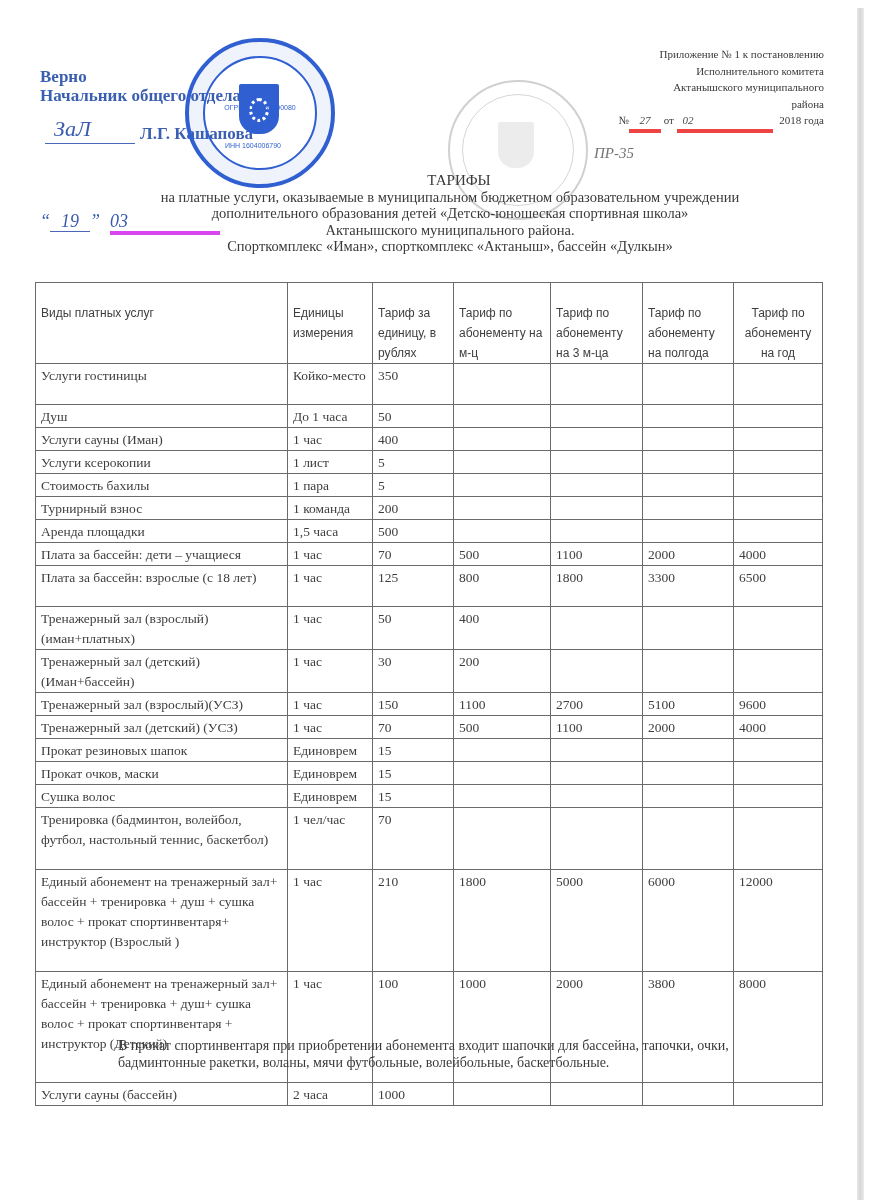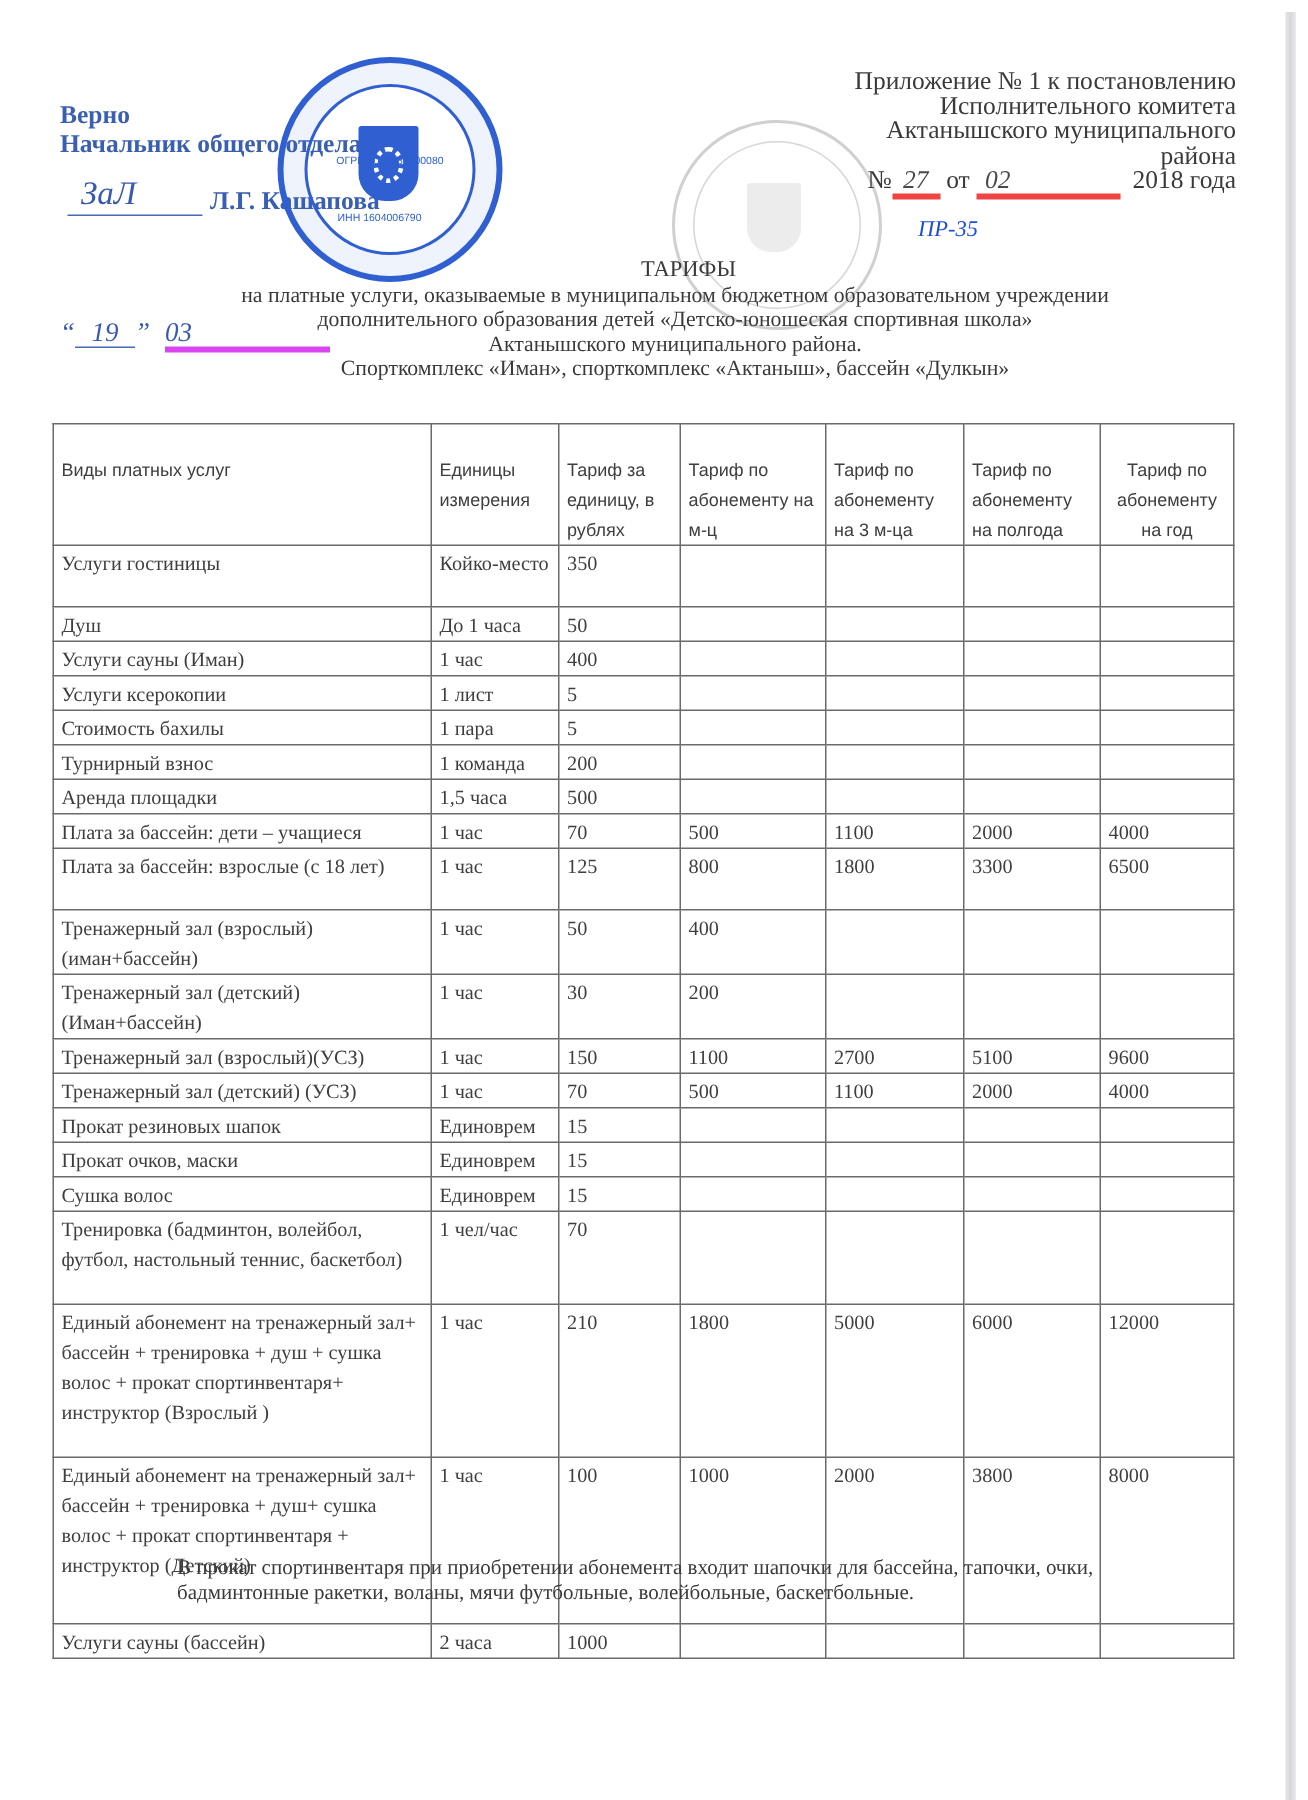--- a/index.html
+++ b/index.html
@@ -67,28 +67,28 @@
     position: absolute; left: 12px; top: 12px; right: 12px; bottom: 12px; border-radius: 50%;
     border: 1px solid rgba(120,120,120,0.3);
   }
   .stamp2 .emblem {
     position: absolute; left: 48px; top: 40px; width: 36px; height: 46px; border-radius: 2px 2px 16px 16px;
     background: rgba(150,150,150,0.18);
   }
 
   .appendix {
     position: absolute; right: 48px; top: 46px; text-align: right;
-    font-size: 17px; line-height: 16.5px; color: #3a3a3a;
+    font-size: 11px; line-height: 16.5px; color: #3a3a3a;
   }
   .appendix .num-line { white-space: nowrap; }
   .appendix .hand { font-style: italic; color: #4a4a4a; display: inline-block; border-bottom: 4px solid #ef4444; }
   .appendix .h1 { width: 32px; text-align: center; }
   .appendix .h2 { width: 90px; text-align: left; padding-left: 6px; margin-right: 4px;}
   .reg-note {
-    position: absolute; left: 612px; top: 145px; font-style: italic; font-size: 15px; color: #1d4ed8;
+    position: absolute; left: 594px; top: 145px; font-style: italic; font-size: 15px; color: #737373;
   }
 
   .title-block {
     position: absolute; left: 100px; top: 172px; width: 700px; text-align: center;
     font-size: 14.5px; line-height: 16.5px; color: #3a3a3a;
   }
   .title-block .main-title { font-size: 15px; margin-left: 18px; }
 
   table.tariffs {
     position: absolute; left: 35px; top: 282px; border-collapse: collapse; table-layout: fixed;
@@ -253,21 +253,21 @@
       <tr style="height: 41px;">
         <td>Плата за бассейн: взрослые (с 18 лет)</td>
         <td>1 час</td>
         <td>125</td>
         <td>800</td>
         <td>1800</td>
         <td>3300</td>
         <td>6500</td>
       </tr>
       <tr style="height: 40px;">
-        <td>Тренажерный зал (взрослый)(иман+бассейн)</td>
+        <td>Тренажерный зал (взрослый)(иман+платных)</td>
         <td>1 час</td>
         <td>50</td>
         <td>400</td>
         <td></td>
         <td></td>
         <td></td>
       </tr>
       <tr style="height: 42px; margin-top: 48px;">
         <td>Тренажерный зал  (детский) (Иман+бассейн)</td>
         <td>1 час</td>

